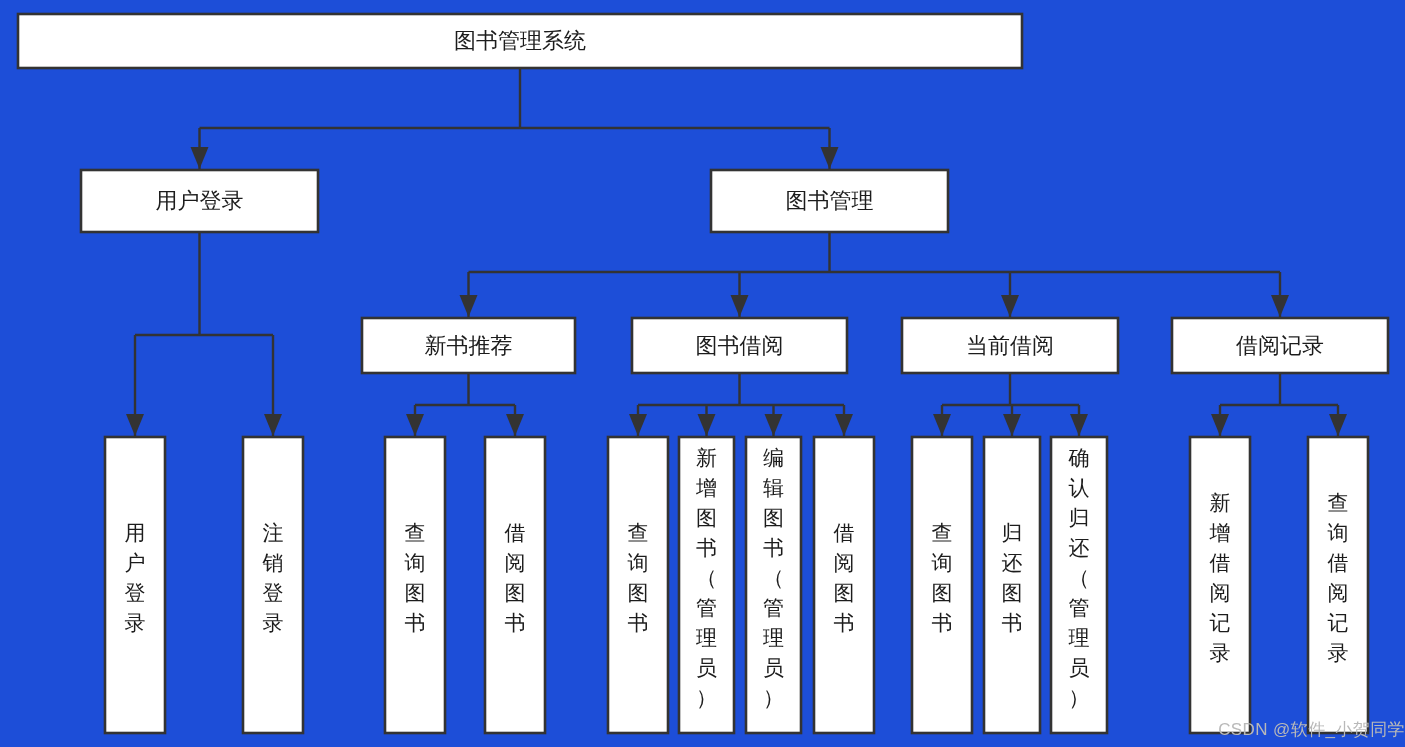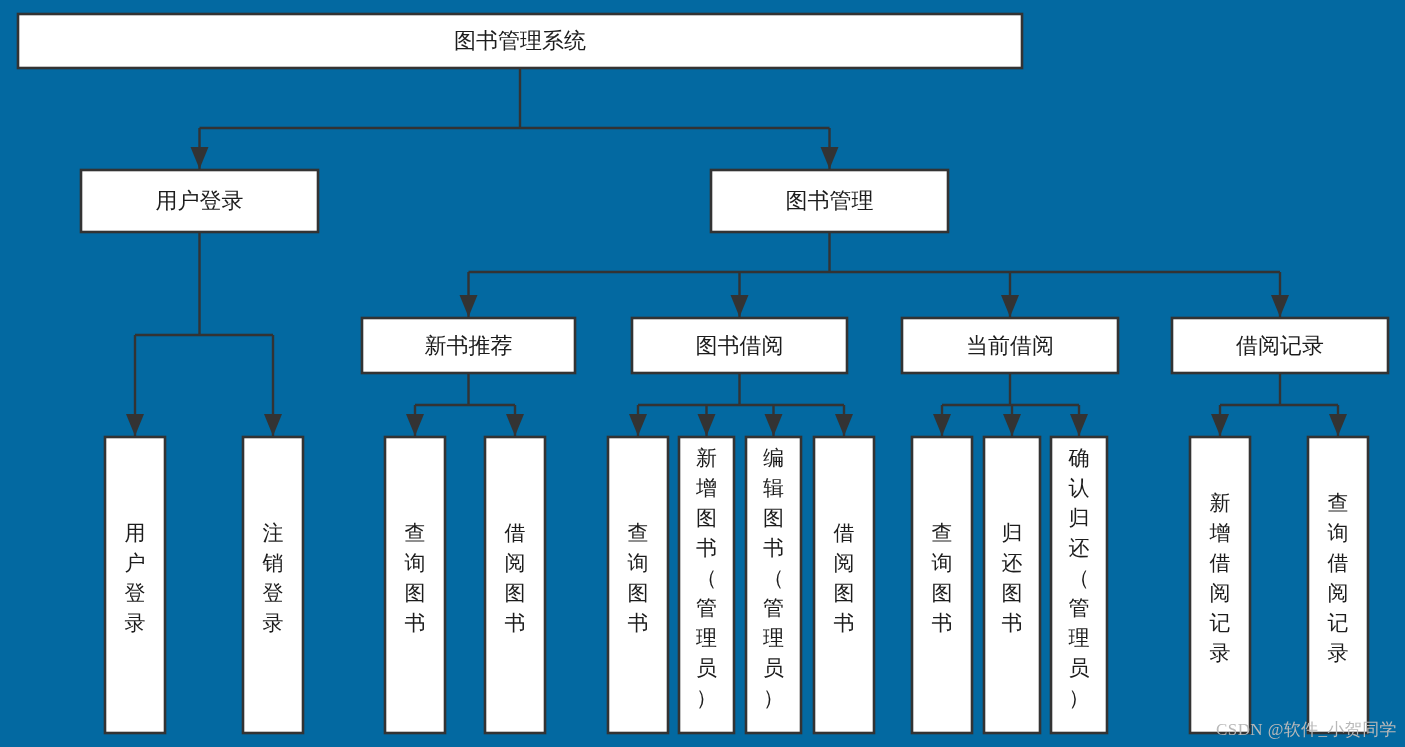--- a/index.html
+++ b/index.html
@@ -11,21 +11,21 @@
     width: 1405px;
     height: 747px;
     font-family: "DejaVu Sans", "Liberation Sans", sans-serif;
     overflow: hidden;
     position: relative;
   }
   #diagram-root {
     position: relative;
     width: 1405px;
     height: 747px;
-    background: #0369a1;
+    background: #1d4ed8;
   }
   svg#tree-svg {
     position: absolute;
     left: 0;
     top: 0;
     width: 1405px;
     height: 747px;
     display: block;
   }
   .node-box {
@@ -51,23 +51,23 @@
     stroke-width: 2.4;
     fill: none;
     stroke-linecap: butt;
   }
   .arrow-head {
     fill: #333333;
     stroke: none;
   }
   .watermark {
     position: absolute;
-    right: 8px;
+    right: 0;
     bottom: 6px;
-    font-family: Liberation Serif, serif;
+    font-family: Liberation Sans, sans-serif;
     font-size: 17px;
     color: #b9b9b9;
     white-space: nowrap;
     letter-spacing: 0.4px;
     user-select: none;
   }
 </style>
 </head>
 <body>
 

